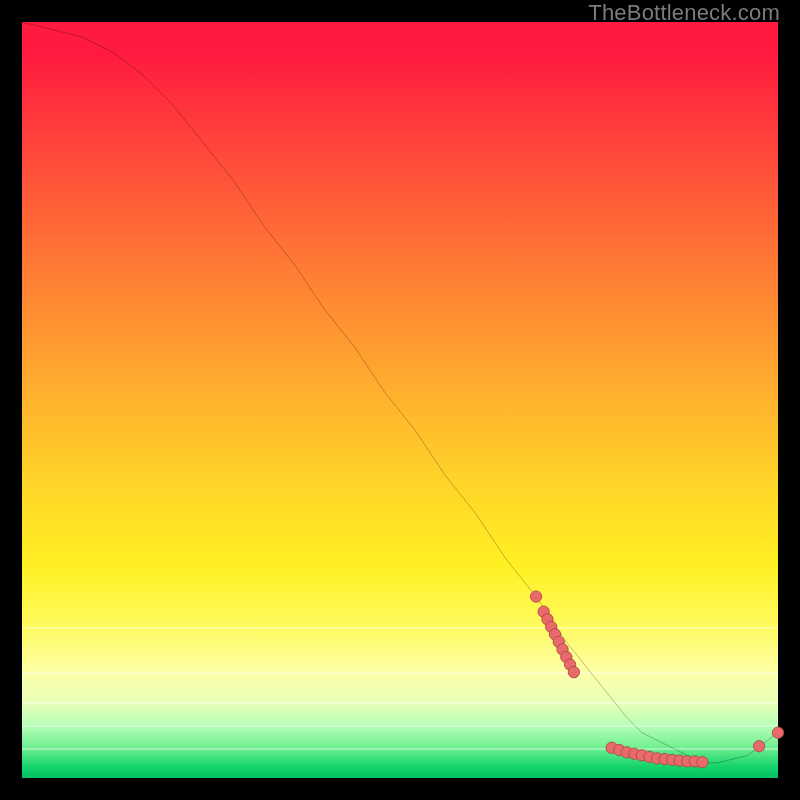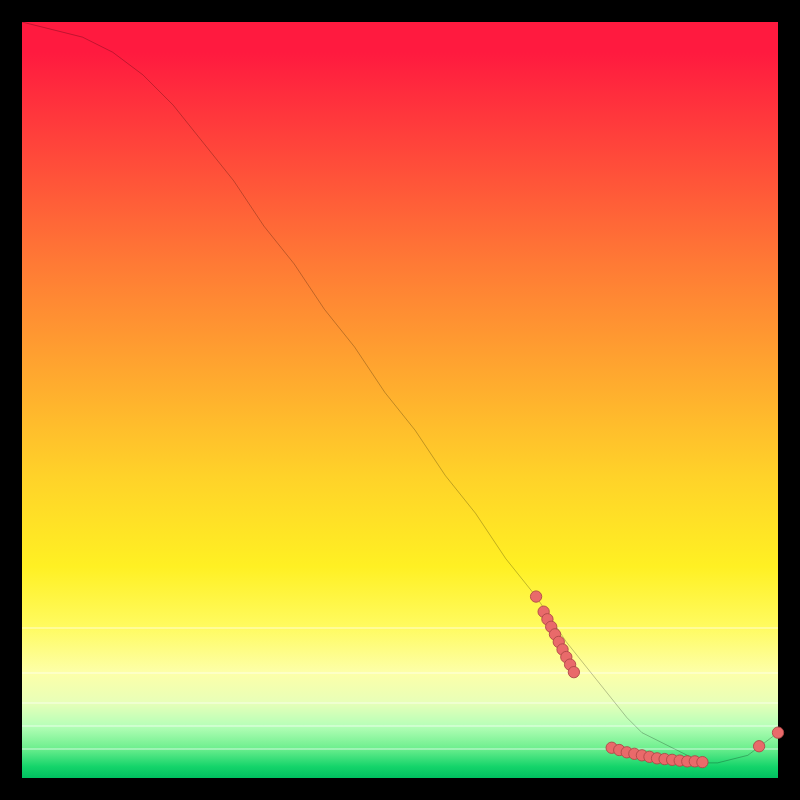--- a/index.html
+++ b/index.html
@@ -66,20 +66,21 @@
     font-size: 22px;
     letter-spacing: 0.2px;
     font-family: Arial, Helvetica, sans-serif;
   }
 </style>
 </head>
 <body>
 
 <div class="stage">
 
+  <div class="watermark">TheBottleneck.com</div>
 
   <div class="plot-area">
 
     <div class="band" style="top:80%;"></div>
     <div class="band" style="top:86%;"></div>
     <div class="band" style="top:90%;"></div>
     <div class="band" style="top:93%;"></div>
     <div class="band" style="top:96%;"></div>
 
     <svg class="curve-svg" viewBox="0 0 100 100" preserveAspectRatio="none">

